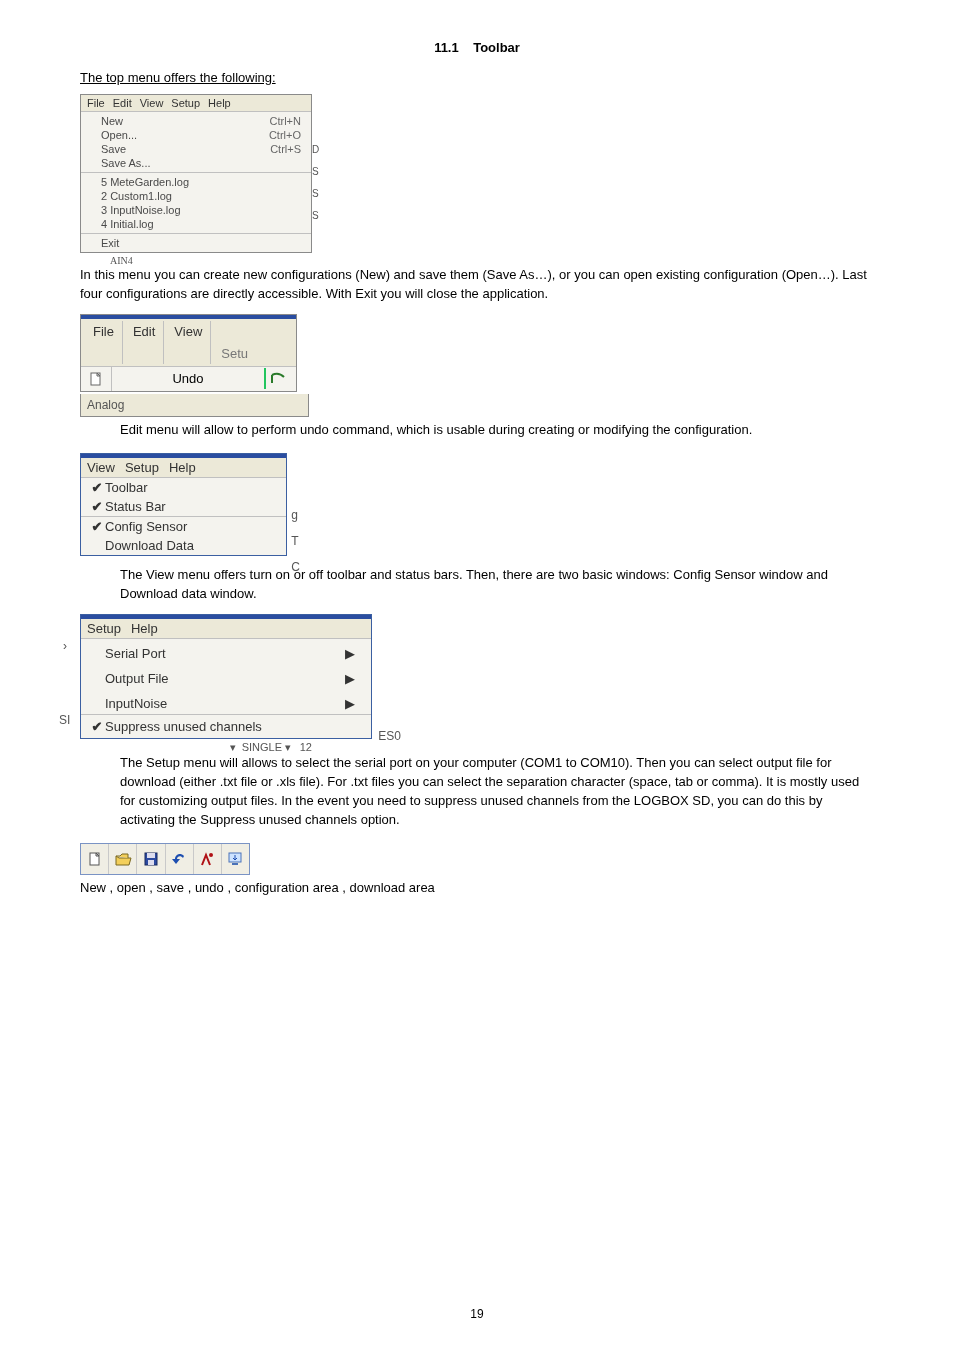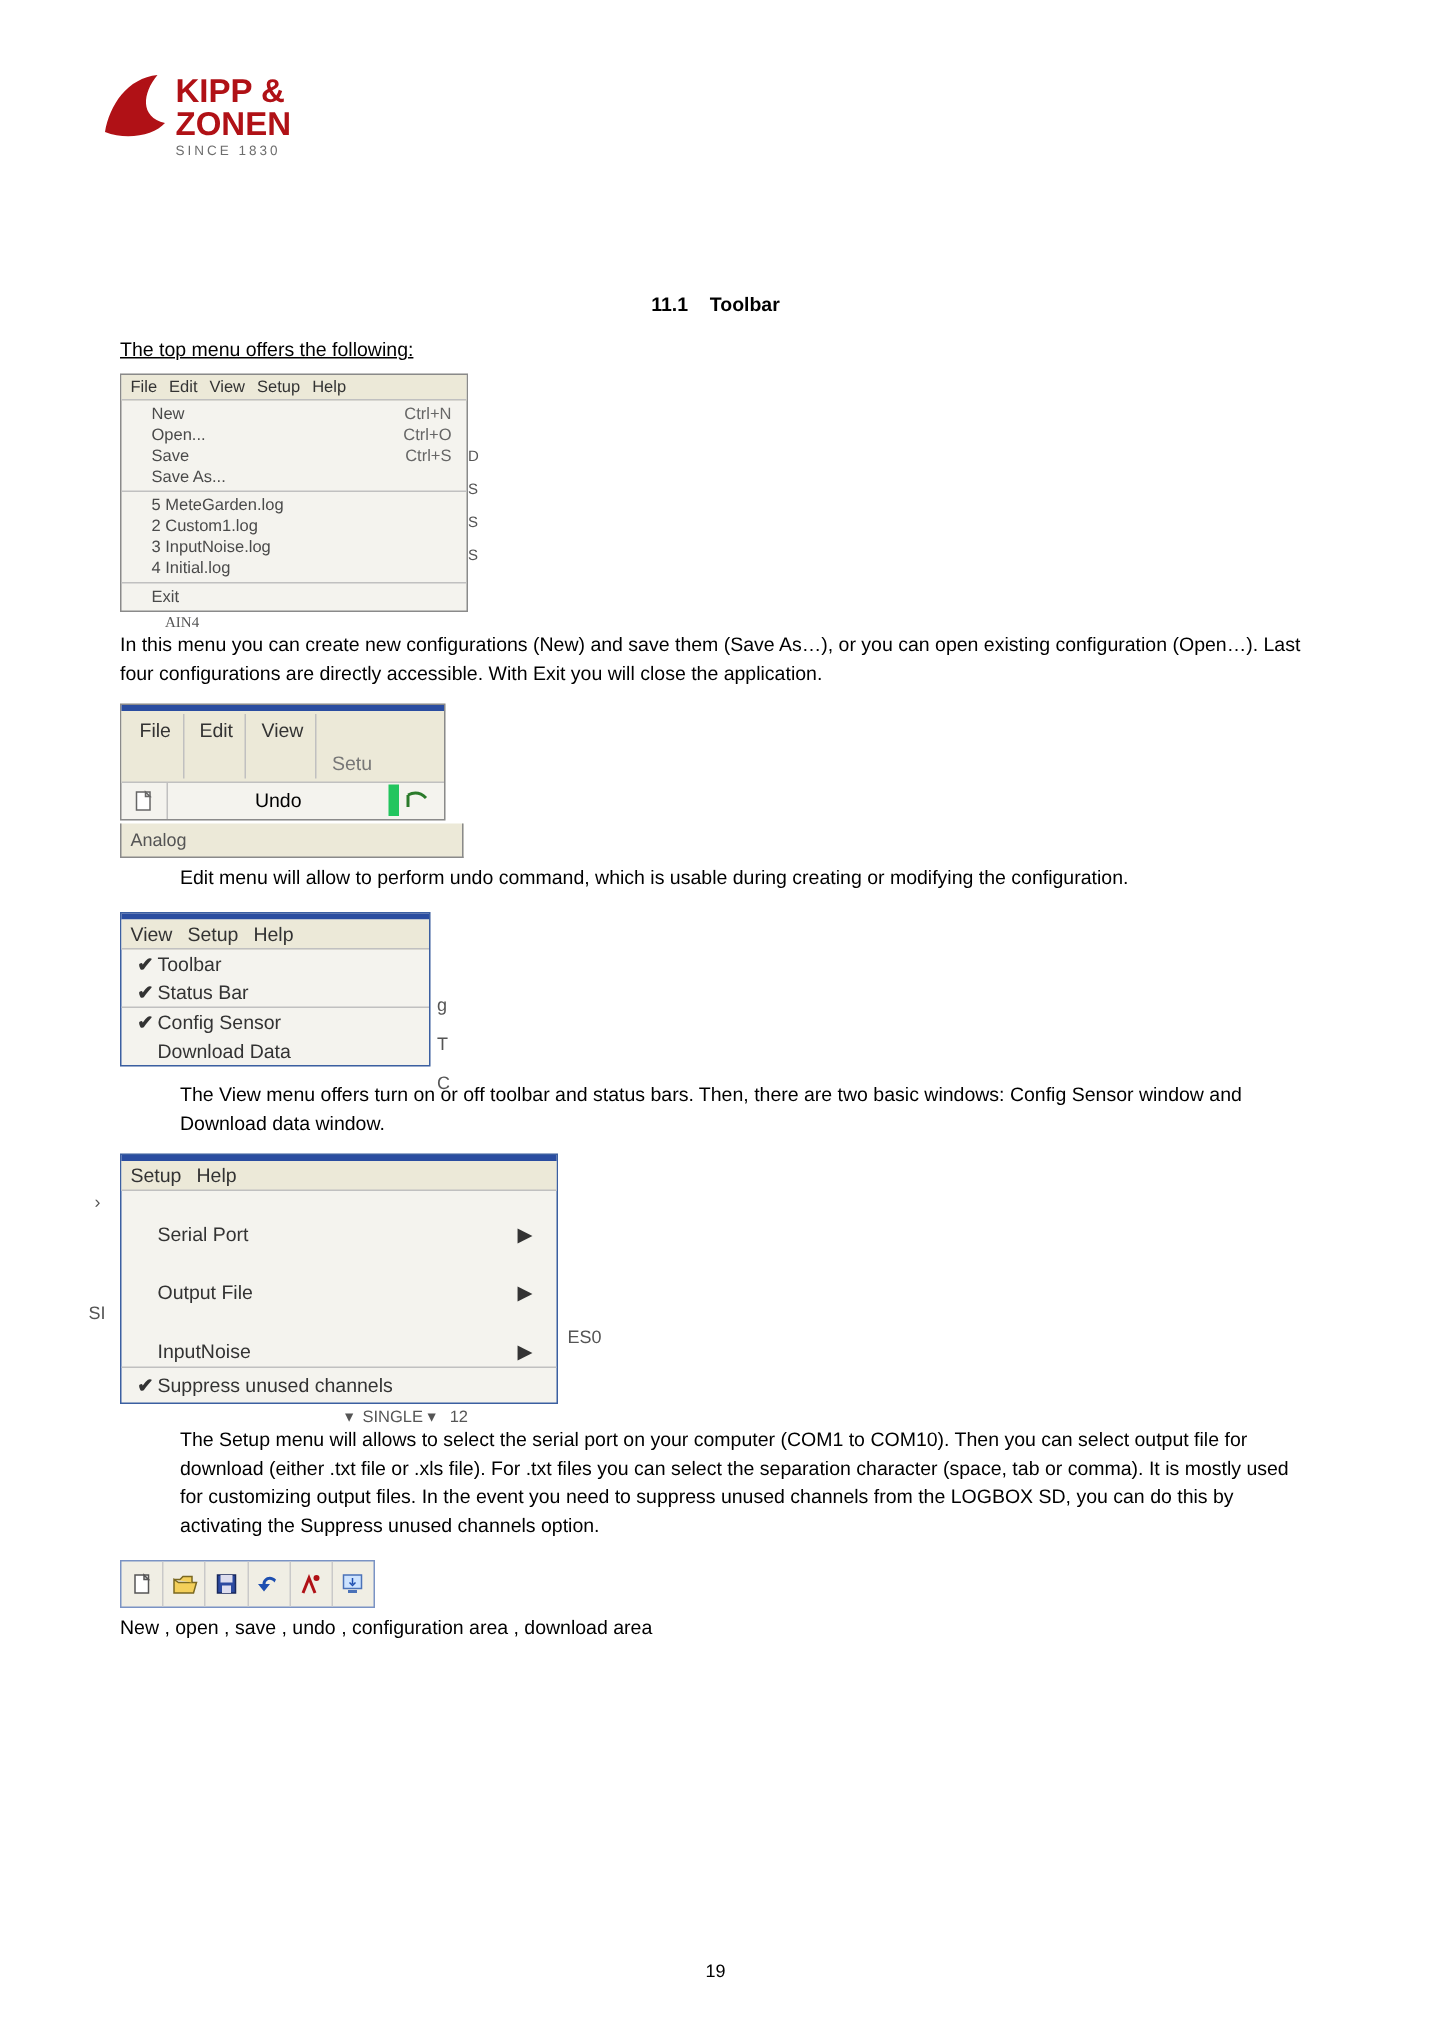--- a/index.html
+++ b/index.html
@@ -98,21 +98,21 @@
     height:24px;
     border-right:1px solid #c0c0c0;
     display:flex;
     align-items:center;
     justify-content:center;
   }
   .undo {
     flex:1;
     text-align:center;
     padding:3px 0;
-    border-right:7px solid #22c55e;
+    border-right:2px solid #22c55e;
   }
   .analogbox {
     border:1px solid #8a8a8a;
     border-top:none;
     width:215px;
     font-family:Tahoma,sans-serif;
     font-size:12px;
     padding:4px 6px;
     background:#ece9d8;
     color:#555;
@@ -169,21 +169,21 @@
     font-family:Tahoma,sans-serif;
     font-size:13px;
     border:1px solid #3b5fa1;
     background:#f4f3ee;
     margin:10px 0 2px 0;
     position:relative;
   }
   .sitem {
     display:flex;
     align-items:center;
-    padding:21px 8px 3px 24px;
+    padding:7px 8px 3px 24px;
     color:#333;
   }
   .sitem .arrow {
     margin-left:auto;
     padding-right:8px;
   }
   .setside {
     position:absolute;
     right:-30px;
     font-size:12px;
@@ -222,29 +222,20 @@
   }
   .indent {
     margin-left:40px;
   }
 </style>
 </head>
 <body>
 
 <div class="page">
 
-  <div class="logo">
-    <svg width="155" height="72" viewBox="0 0 155 72">
-      <path d="M5 48 C 8 30 20 12 40 10 C 30 22 28 38 45 42 C 38 50 20 54 5 48 Z" fill="#b01116"></path>
-      <circle cx="30" cy="18" r="3" fill="#b01116"></circle>
-      <text x="52" y="28" font-family="Arial Black, Arial" font-weight="900" font-size="22" fill="#b01116">KIPP &amp;</text>
-      <text x="52" y="50" font-family="Arial Black, Arial" font-weight="900" font-size="22" fill="#b01116">ZONEN</text>
-      <text x="52" y="63" font-family="Arial" font-size="9" letter-spacing="2" fill="#6d6d6d">SINCE 1830</text>
-    </svg>
-  </div>
 
   <div class="heading">
     <span>11.1</span>&nbsp;&nbsp;&nbsp;
     <span>Toolbar</span>
   </div>
 
   <div class="para">
     <span class="underline">The top menu offers the following:</span>
   </div>
 

